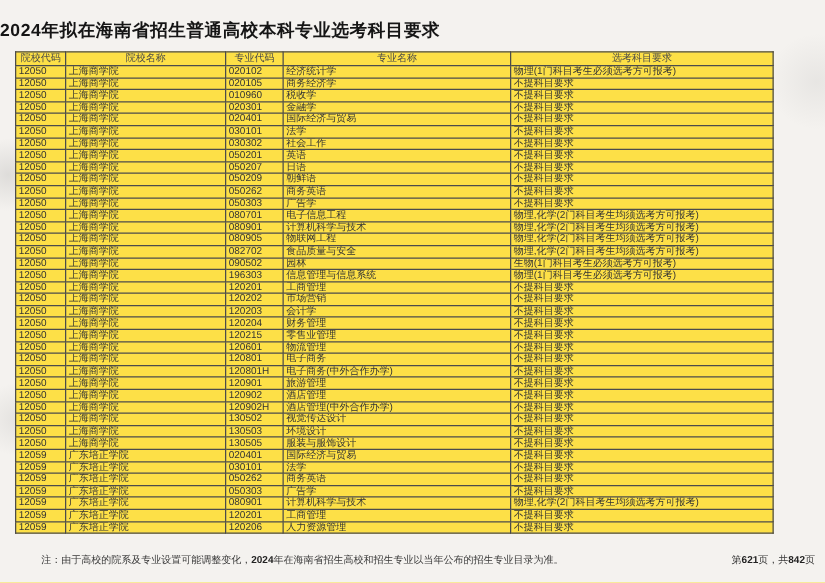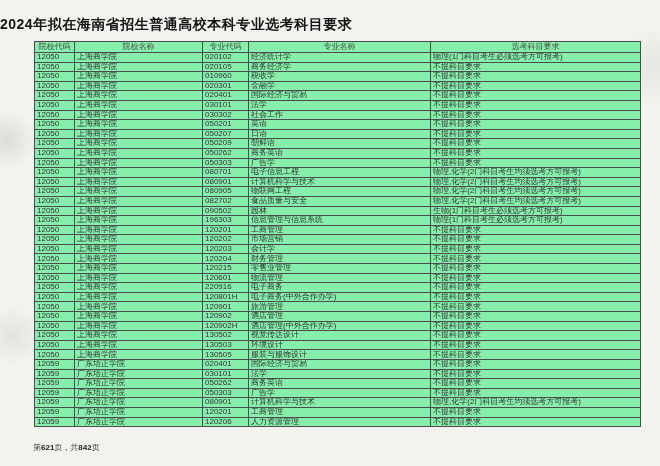--- a/index.html
+++ b/index.html
@@ -12,21 +12,21 @@
       radial-gradient(circle at 99% 14%, rgba(140,140,140,.12), rgba(140,140,140,0) 5%),
       radial-gradient(circle at 2% 72%, rgba(130,130,130,.14), rgba(130,130,130,0) 4%),
       #f4f2ef;
   }
   .title{
     padding-top:16px;text-align:left;font-size:14px;font-weight:bold;
     color:#151515;letter-spacing:.5px;
   }
   table.req{
     border-collapse:collapse;table-layout:fixed;
-    width:606px;margin:7px 0 0 34px;background:#86efac;
+    width:606px;margin:7px 0 0 12px;background:#fde047;
   }
   table.req th, table.req td{
     border:1px solid #4c4c4c;
     font-size:8px;line-height:1.05;
     padding:0 2px;height:8.6px;
     white-space:nowrap;overflow:hidden;
     font-weight:normal;color:#333;
   }
   table.req th{height:10px;text-align:center;color:#4a4a4a;}
   td.c0{text-align:left;}
@@ -226,21 +226,21 @@
       <tr>
         <td class="c0">12050</td>
         <td class="c1">上海商学院</td>
         <td class="c2">120601</td>
         <td class="c3">物流管理</td>
         <td class="c4">不提科目要求</td>
       </tr>
       <tr>
         <td class="c0">12050</td>
         <td class="c1">上海商学院</td>
-        <td class="c2">220916</td>
+        <td class="c2">120801</td>
         <td class="c3">电子商务</td>
         <td class="c4">不提科目要求</td>
       </tr>
       <tr>
         <td class="c0">12050</td>
         <td class="c1">上海商学院</td>
         <td class="c2">120801H</td>
         <td class="c3">电子商务(中外合作办学)</td>
         <td class="c4">不提科目要求</td>
       </tr>
@@ -332,16 +332,19 @@
         <td class="c0">12059</td>
         <td class="c1">广东培正学院</td>
         <td class="c2">120206</td>
         <td class="c3">人力资源管理</td>
         <td class="c4">不提科目要求</td>
       </tr>
     </tbody>
 </table>
 
 <div class="footer">
+  <span>
+    <span>注：由于高校的院系及专业设置可能调整变化，</span><b>2024</b><span>年在海南省招生高校和招生专业以当年公布的招生专业目录为准。</span>
+  </span>
   <span>
     <span>第</span><b>621</b><span>页，共</span><b>842</b><span>页</span>
   </span>
 </div>
 
 </body></html>

